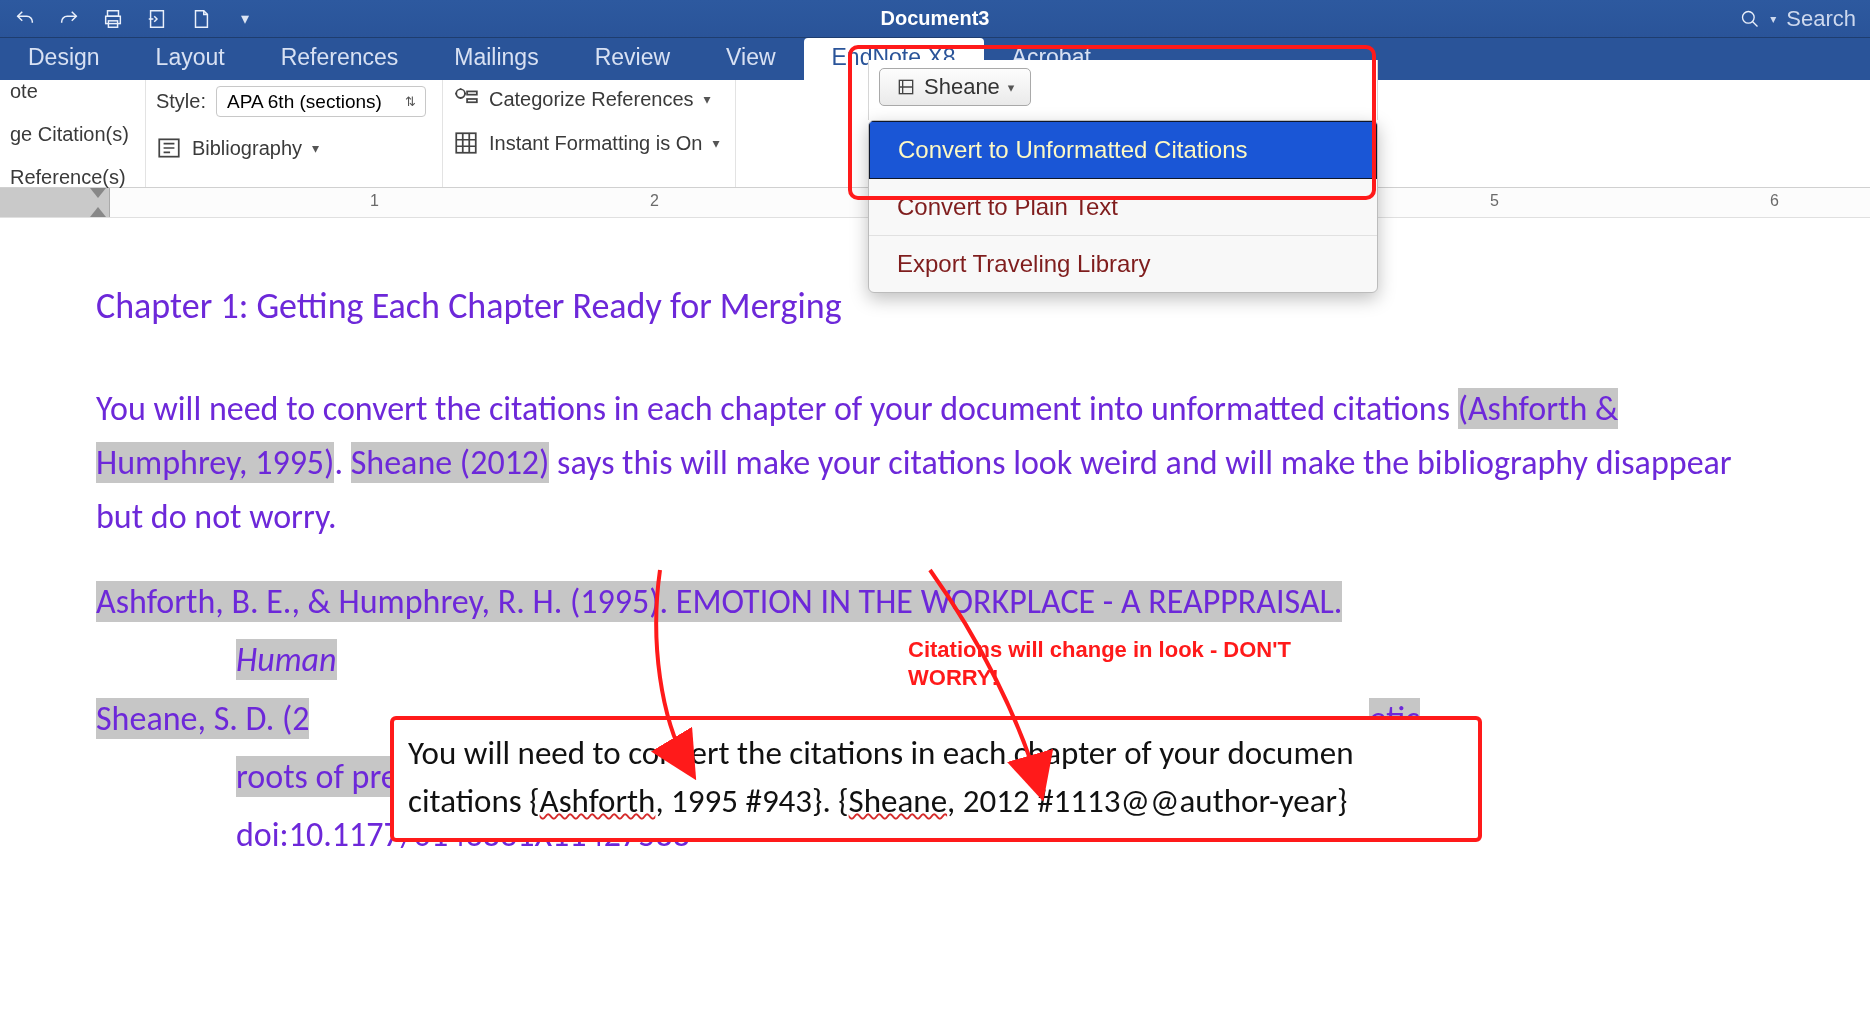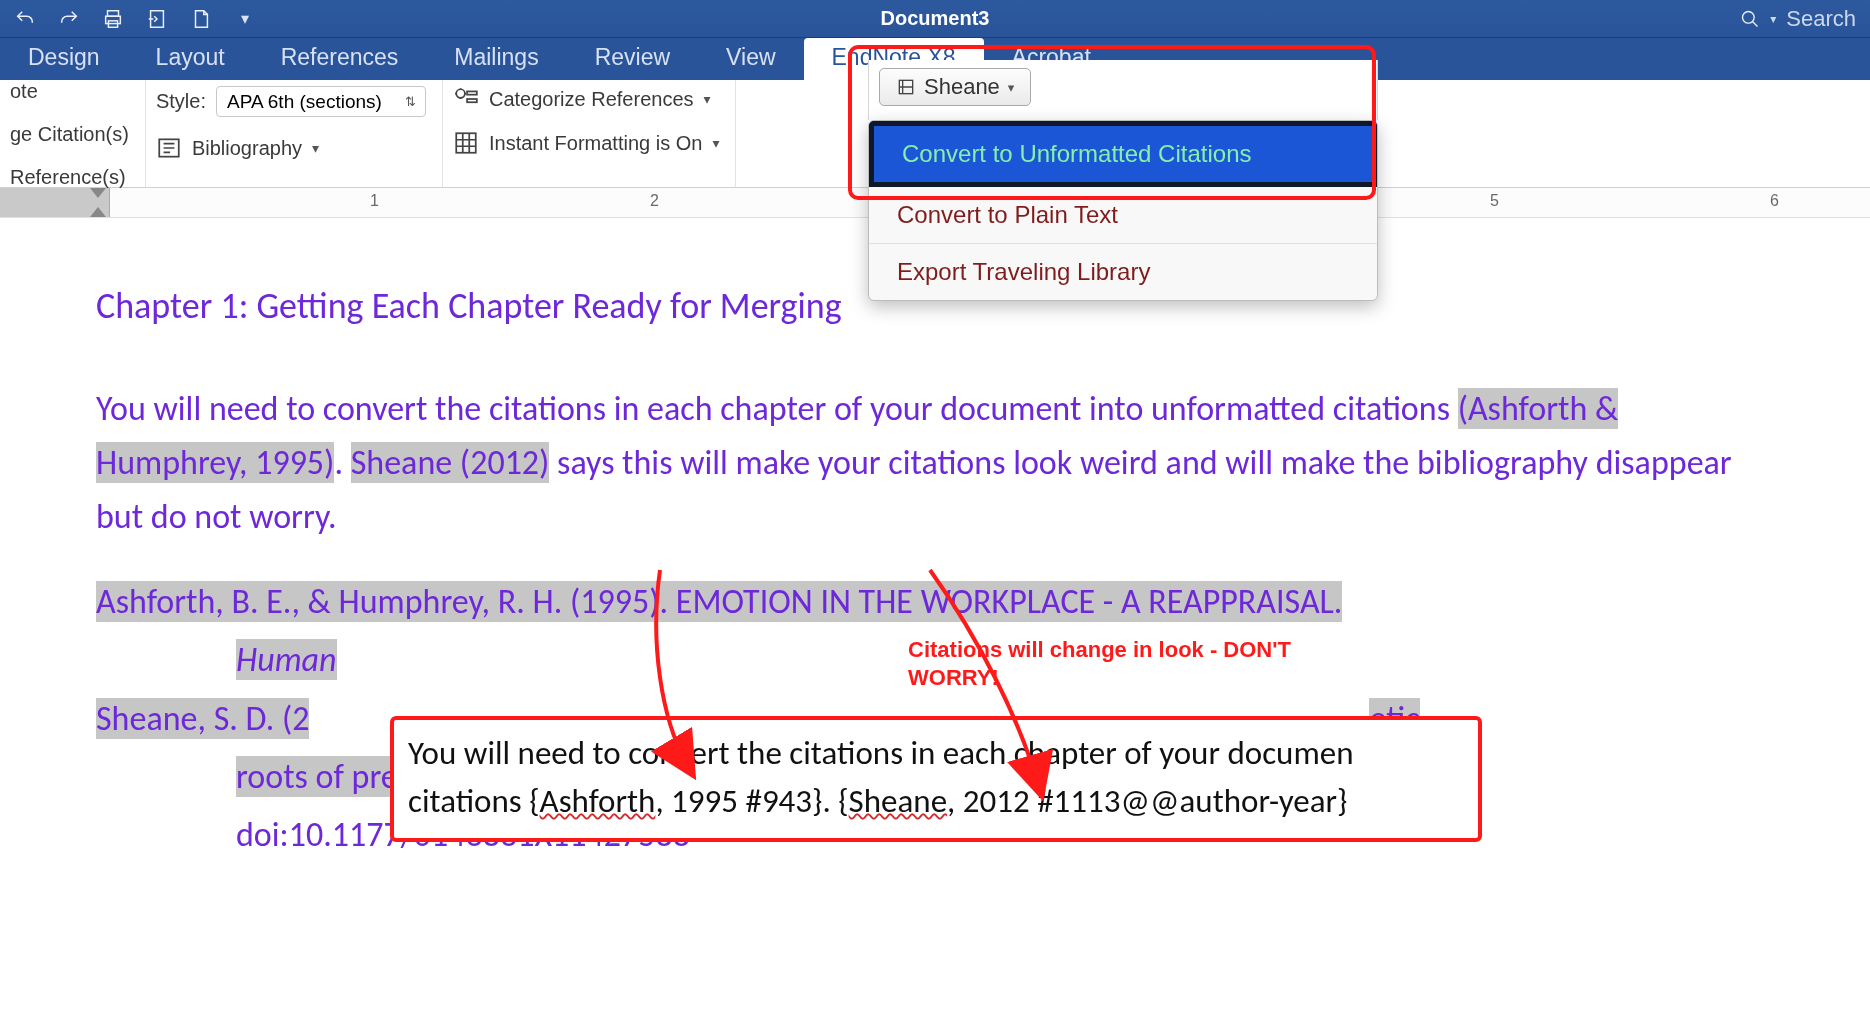--- a/index.html
+++ b/index.html
@@ -99,22 +99,22 @@
   }
   .tools-menu .mitem {
     padding:14px 28px;
     border-bottom:1px solid #e1e1e1;
     color:#7f1d1d;
     cursor:pointer;
   }
   .tools-menu .mitem:last-child { border-bottom:none; }
   .tools-menu .mitem.sel {
     background:#1a56d6;
-    color:#86efac;
-    border:5px solid #0f172a;
+    color:#fef9c3;
+    border:1px solid #0f172a;
   }
 
   
   .redbox-top {
     position:absolute;
     left:848px; top:45px;
     width:528px; height:155px;
     border:4px solid #ff1a1a;
     border-radius:10px;
     pointer-events:none;

